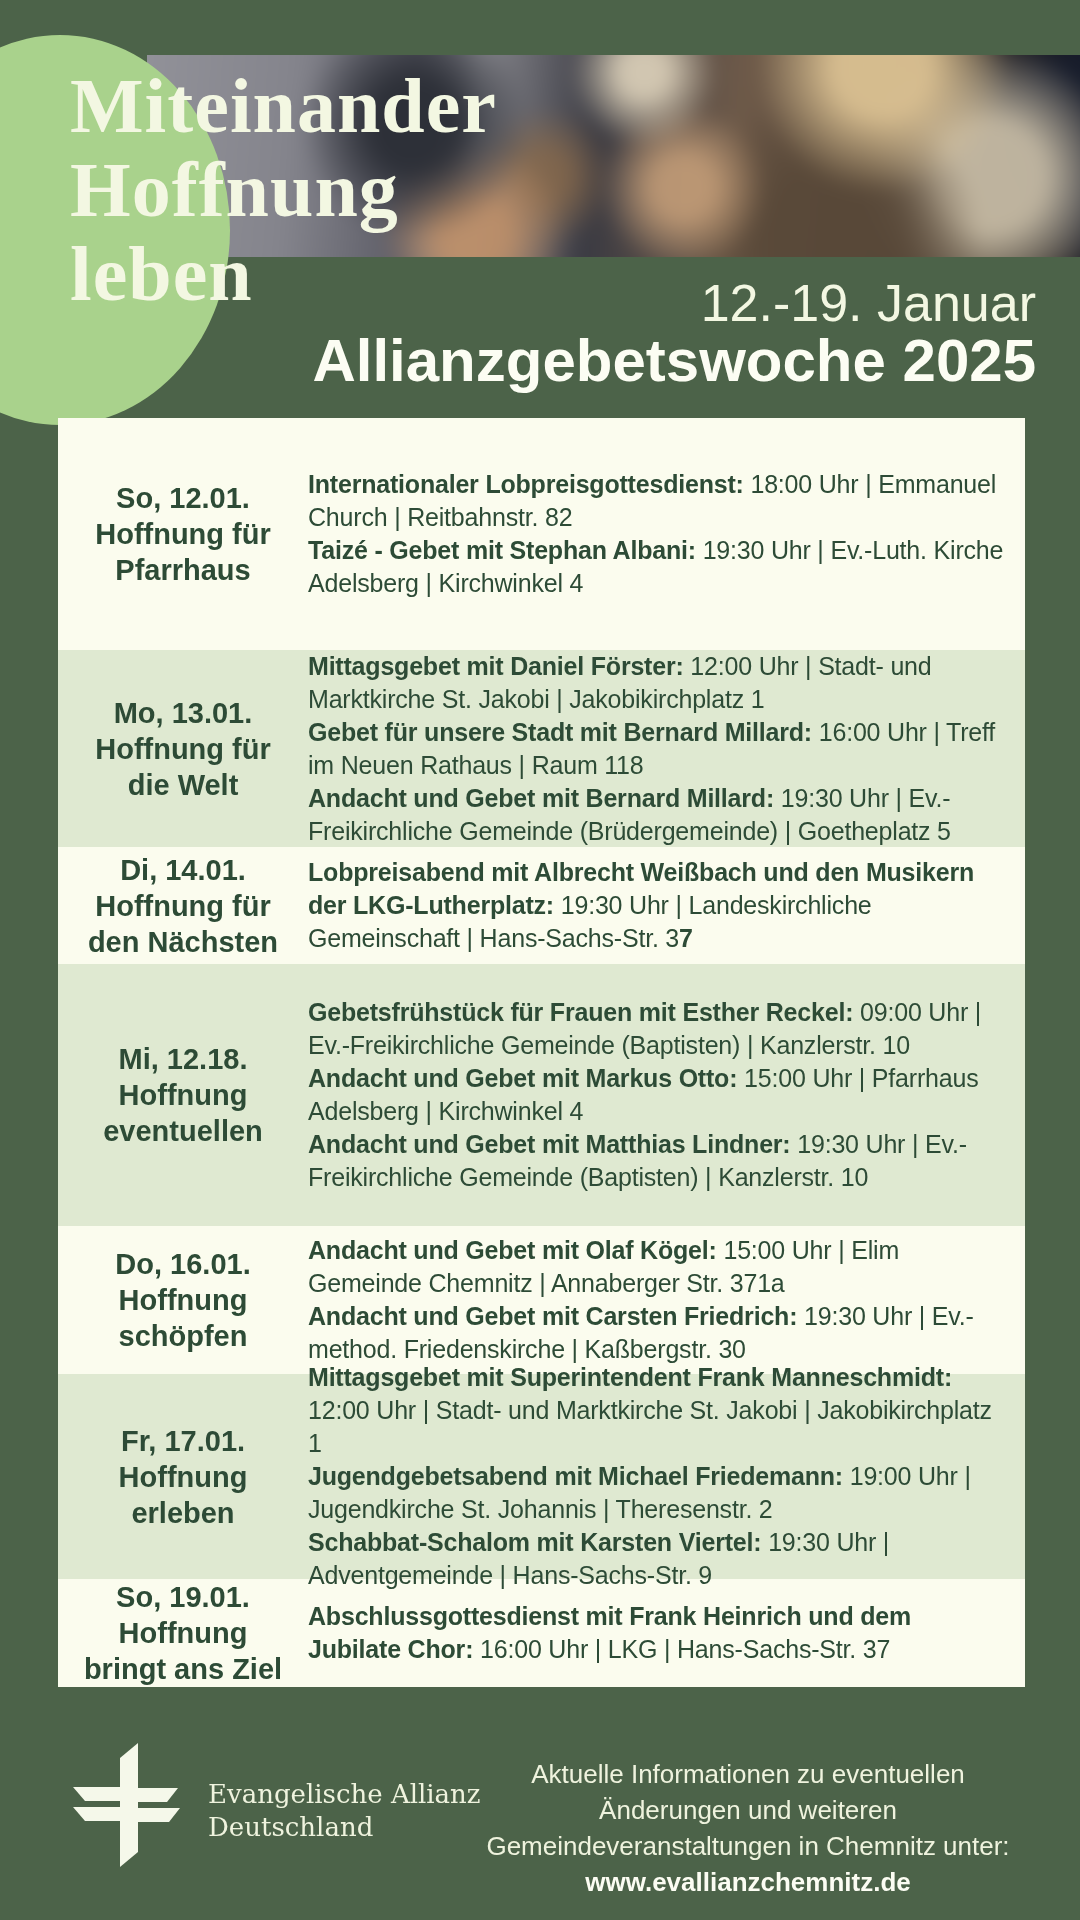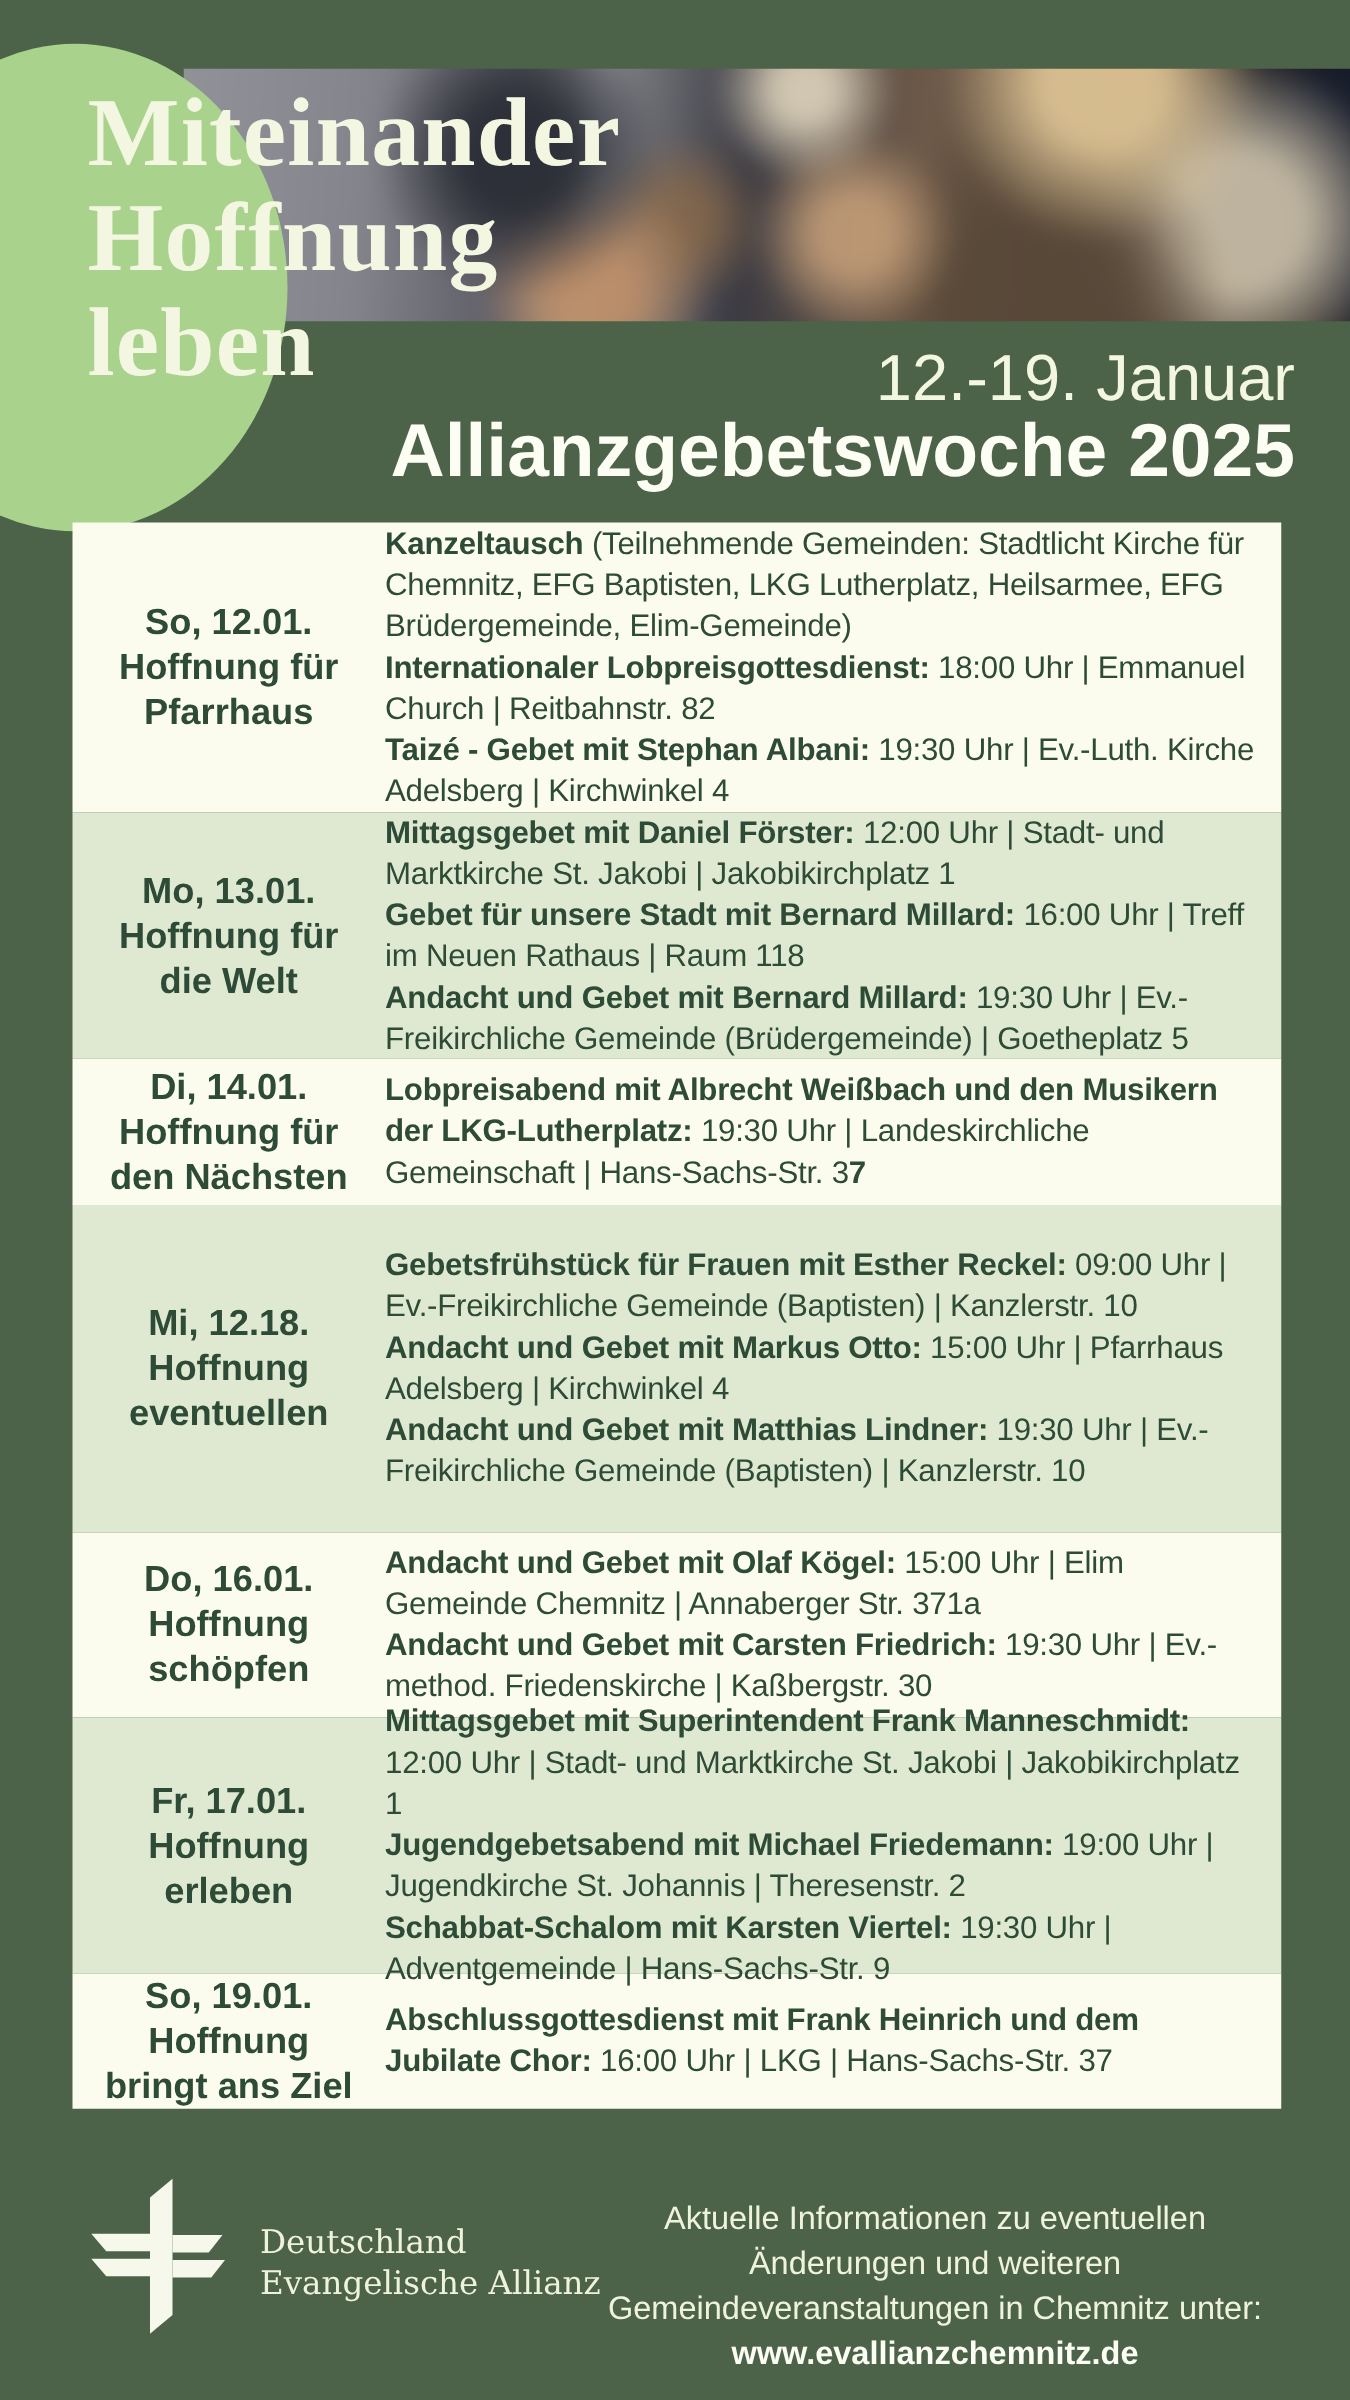--- a/index.html
+++ b/index.html
@@ -100,21 +100,20 @@
   <div class="schedule" id="schedule">
   <div class="row cream" style="height: 232px;">
     <div class="day">
       <div class="day-date">So, 12.01.</div>
       <div class="day-theme">
             <div>Hoffnung für</div>
             <div>Pfarrhaus</div>
           </div>
     </div>
     <div class="events">
-          <p><span class="b">Kanzeltausch</span><span> (Teilnehmende Gemeinden: Stadtlicht Kirche für Chemnitz, EFG Baptisten, LKG Lutherplatz, Heilsarmee, EFG Brüdergemeinde, Elim-Gemeinde)</span></p>
           <p><span class="b">Internationaler Lobpreisgottesdienst:</span><span> 18:00 Uhr | Emmanuel Church | Reitbahnstr. 82</span></p>
           <p><span class="b">Taizé - Gebet mit Stephan Albani:</span><span> 19:30 Uhr | Ev.-Luth. Kirche Adelsberg | Kirchwinkel 4</span></p>
         </div>
   </div>
 
   <div class="row green" style="height: 197px;">
     <div class="day">
       <div class="day-date">Mo, 13.01.</div>
       <div class="day-theme">
             <div>Hoffnung für</div>
@@ -203,22 +202,22 @@
     <g fill="#f5f8ea">
       <polygon points="47,16 65,1 65,110 47,125"></polygon>
       <polygon points="0,45 47,45 47,59 12,59"></polygon>
       <polygon points="0,65 47,65 47,79 12,79"></polygon>
       <polygon points="65,46 105,46 94,60 65,60"></polygon>
       <polygon points="65,66 107,66 96,80 65,80"></polygon>
     </g>
   </svg>
 
   <div class="brand">
+    <span>Evangelische Allianz</span>
     <span>Deutschland</span>
-    <span>Evangelische Allianz</span>
   </div>
 
   <div class="info">
     <div>Aktuelle Informationen zu eventuellen</div>
     <div>Änderungen und weiteren</div>
     <div>Gemeindeveranstaltungen in Chemnitz unter:</div>
     <div class="site">www.evallianzchemnitz.de</div>
   </div>
 
 </div>

